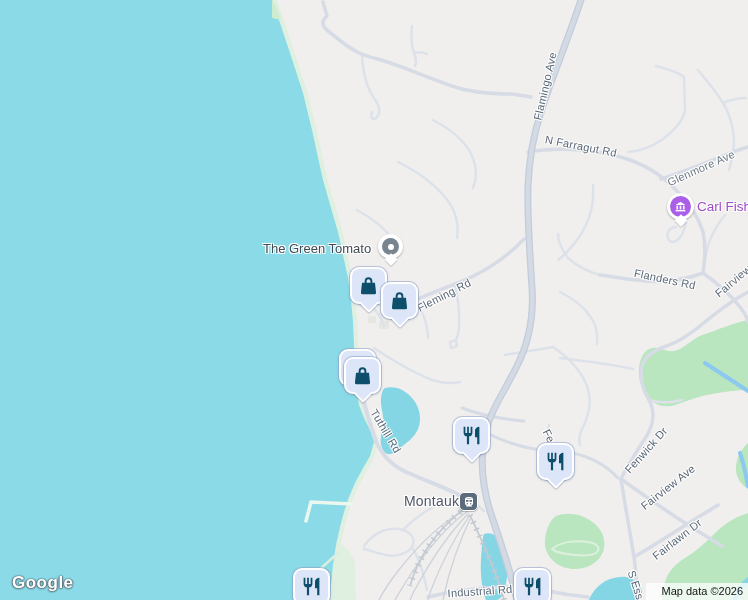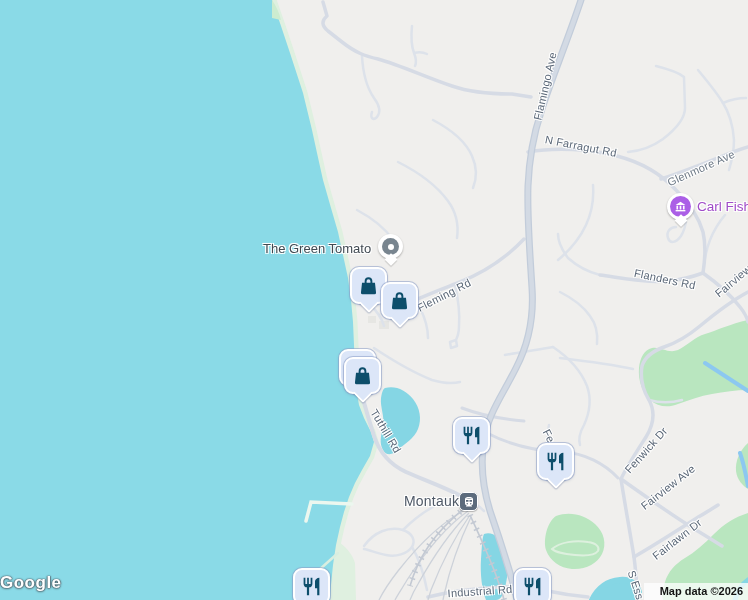--- a/index.html
+++ b/index.html
@@ -68,30 +68,30 @@
     display:flex;align-items:center;justify-content:center;
   }
   
   .station{
     position:absolute;z-index:22;width:17px;height:17px;border-radius:5px;
     background:#5c6b7c;border:1.5px solid #fff;box-shadow:0 1px 1px rgba(0,0,0,.25);
     display:flex;align-items:center;justify-content:center;box-sizing:content-box;
   }
   
   #google-logo{
-    position:absolute;z-index:40;left:0;top:573px;
+    position:absolute;z-index:40;left:12px;top:573px;
     font-size:17px;font-weight:bold;letter-spacing:.5px;color:#fff;
     text-shadow:0 0 2px rgba(70,80,90,.9),0 1px 2px rgba(60,64,67,.5),
       -1px 0 1px rgba(95,105,115,.55),1px 0 1px rgba(95,105,115,.55);
     cursor:pointer;
   }
   #attribution{
     position:absolute;z-index:40;right:0;bottom:0;
     background:rgba(255,255,255,.75);color:#131313;
-    font-size:11px;padding:2px 5px 3px 16px;font-weight:bold;
+    font-size:11px;padding:2px 5px 3px 16px;
   }
 </style>
 </head>
 <body>
 
 <div id="stage">
 
   <svg id="basemap" width="748" height="600" viewBox="0 0 748 600">
 
     <rect x="0" y="0" width="748" height="600" fill="#f0efed"></rect>

